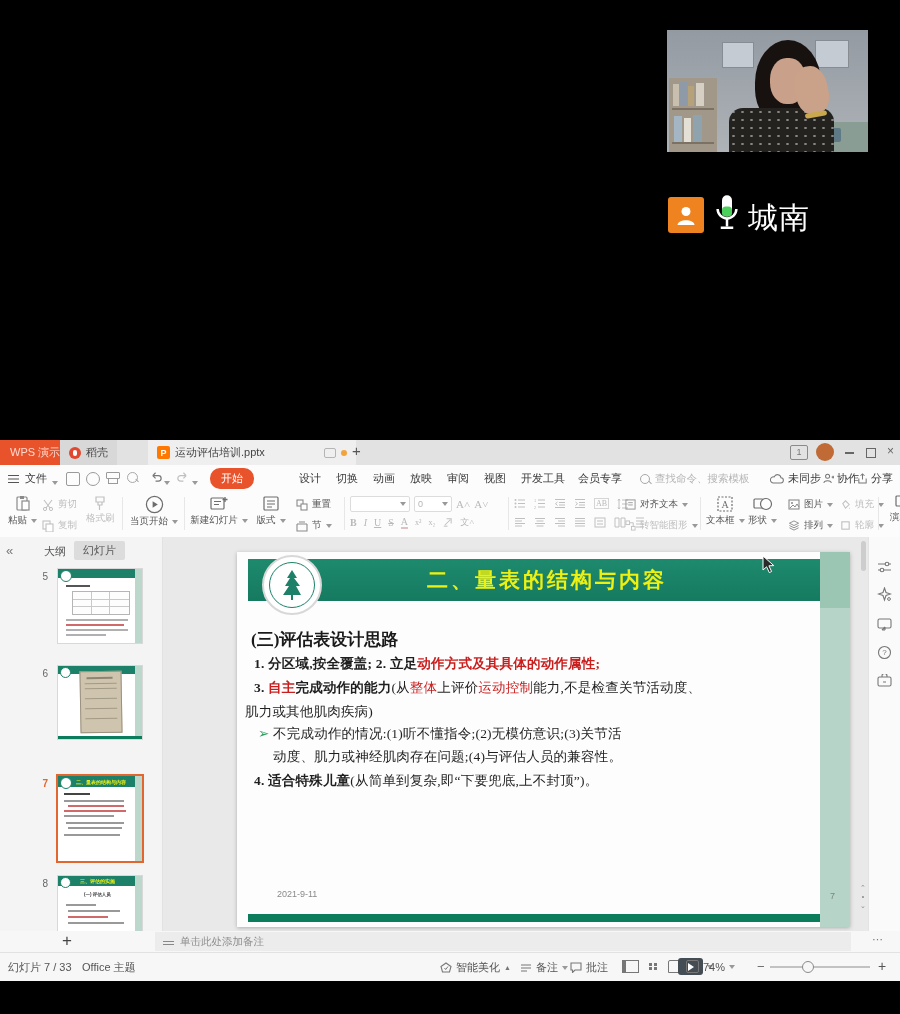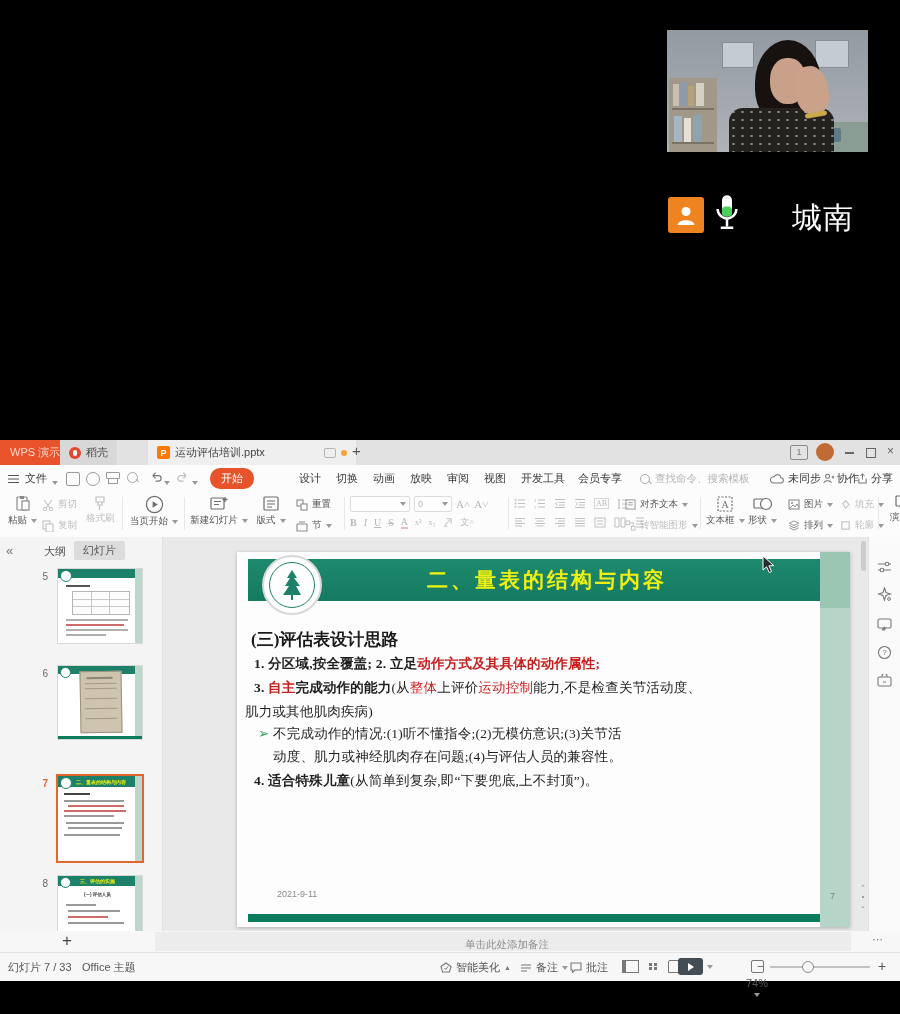--- a/index.html
+++ b/index.html
@@ -15,21 +15,21 @@
   .wc-hair{background:#171110;border-radius:50% 50% 42% 42%;}
   .wc-face{background:#c9a089;border-radius:46%;}
   .wc-hand{background:#c9a289;border-radius:45% 45% 40% 40%;transform:rotate(-12deg);}
   .wc-body{background:#23221f;border-radius:14px 14px 0 0;
            background-image:radial-gradient(circle,rgba(255,255,255,.45) 1px,transparent 1.4px);background-size:9px 8px;}
   .wc-brace{background:#caa84e;border-radius:3px;transform:rotate(-10deg);}
 
   
   .p-avatar{left:668px;top:197px;width:36px;height:36px;background:#ef831f;border-radius:3px;display:flex;align-items:center;justify-content:center;}
   .p-mic{left:712px;top:192px;width:30px;height:44px;}
-  .p-name{left:792px;top:198px;color:#fff;font-size:30px;letter-spacing:1px;}
+  .p-name{left:748px;top:198px;color:#fff;font-size:30px;letter-spacing:1px;}
 
   
   .wps{left:0;top:440px;width:900px;height:540px;background:#fff;}
 
   
   .tabbar{position:absolute;left:0;top:0;width:900px;height:25px;background:#e2e2e2;}
   .appbtn{position:absolute;left:0;top:0;height:25px;padding:0 10px;background:#e8532c;color:#ffd9cd;
           font-size:11px;display:flex;align-items:center;}
   .tab{position:absolute;top:0;height:25px;display:flex;align-items:center;font-size:11px;color:#444;gap:5px;padding:0 9px;}
   .tab.docer{left:60px;background:#d8d8d8;}
@@ -114,21 +114,21 @@
   .cursor{position:absolute;left:600px;top:18px;}
   .cv-scroll{position:absolute;right:2px;top:4px;width:5px;height:30px;background:#cdcdcd;border-radius:3px;}
   .cv-arrows{position:absolute;right:0px;top:346px;width:10px;text-align:center;color:#8b8b8b;font-size:7px;line-height:9px;}
 
   
   .righttools{position:absolute;left:868px;top:0;width:32px;height:394px;background:#fafafa;border-left:1px solid #e3e3e3;}
   .rt-ic{position:absolute;left:8px;}
 
   
   .notesbar{position:absolute;left:0;top:491px;width:900px;height:21px;background:#f7f7f7;}
-  .notes-strip{position:absolute;left:155px;top:1px;width:688px;height:19px;background:#ececec;display:flex;align-items:center;gap:6px;padding-left:8px;flex-direction:column;}
+  .notes-strip{position:absolute;left:155px;top:1px;width:688px;height:19px;background:#ececec;display:flex;align-items:center;gap:6px;padding-left:8px;}
   .notes-ic{width:11px;height:1.4px;background:#888;box-shadow:0 3px 0 #888;position:relative;}
   .notes-ph{font-size:10.5px;color:#8f8f8f;}
   .notes-more{position:absolute;left:872px;top:2px;color:#777;font-size:11px;letter-spacing:1px;}
   .statusbar{position:absolute;left:0;top:512px;width:900px;height:28px;background:#f7f7f7;border-top:1px solid #e2e2e2;font-size:11px;color:#555;}
   .st-item{position:absolute;top:7px;white-space:nowrap;display:flex;align-items:center;gap:4px;}
   .view-ic{width:12px;height:11px;border:1.2px solid #777;display:inline-block;}
   .view-ic.b2{background:linear-gradient(#777,#777) 2px 2px/3px 3px no-repeat,linear-gradient(#777,#777) 7px 2px/3px 3px no-repeat,linear-gradient(#777,#777) 2px 6px/3px 3px no-repeat,linear-gradient(#777,#777) 7px 6px/3px 3px no-repeat;border:none;width:13px;height:12px;}
   .view-ic.b3{border-radius:2px 2px 0 0;}
   .play-btn{width:25px;height:17px;background:#454d54;border-radius:3px;display:flex;align-items:center;justify-content:center;}
   .play-tri{width:0;height:0;border-left:6px solid #fff;border-top:4px solid transparent;border-bottom:4px solid transparent;}
@@ -703,21 +703,21 @@
         <span class="view-ic b2"></span>
         <span class="view-ic b3"></span>
       </div>
 
       <div class="st-item" style="left:678px;top:5px;">
         <span class="play-btn">
             <span class="play-tri"></span>
           </span>
         <span class="caret"></span>
       </div>
-      <div class="st-item" style="left:746px;flex-direction:column;">
+      <div class="st-item" style="left:686px;">
         <span class="fit-ic"></span>
         <span>74%</span>
         <span class="caret"></span>
       </div>
       <div class="st-item" style="left:757px;top:6px;font-size:13px;color:#666;">−</div>
       <div class="z-track"></div>
       <div class="z-handle"></div>
       <div class="st-item" style="left:878px;top:5px;font-size:14px;color:#555;">+</div>
     </div>
   </div>

